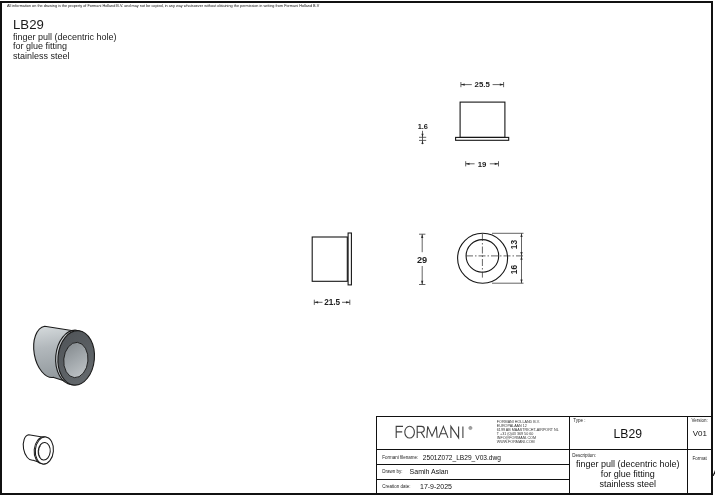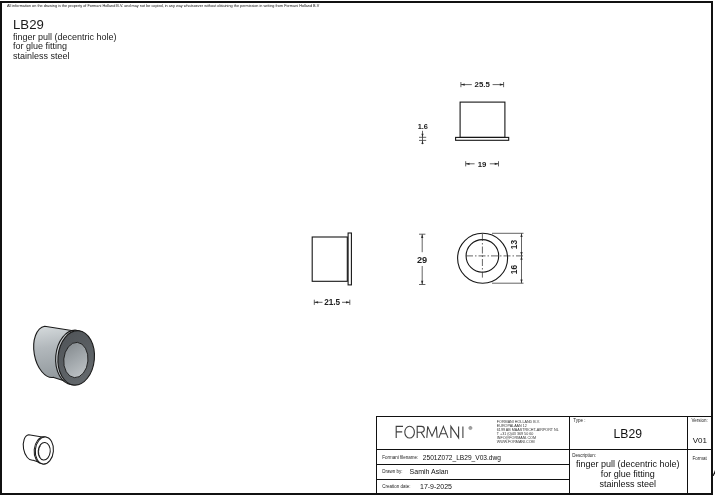--- a/index.html
+++ b/index.html
@@ -160,21 +160,21 @@
 </svg>
 
 <div class="abs" style="left:496.8px;top:420.9px;font-size:3.7px;line-height:3.93px;color:#333;">FORMANI HOLLAND B.V.<br>EUROPALAAN 12<br>6199 AB MAASTRICHT-AIRPORT NL<br>T +31 (0)43 369 50 60<br>INFO@FORMANI.COM<br>WWW.FORMANI.COM</div>
 
 <div class="abs" style="left:573.2px;top:418.2px;font-size:4.5px;color:#222;">Type :</div>
 
 <div class="abs" style="left:568.8px;top:427.2px;width:118px;text-align:center;font-size:12.2px;color:#111;">LB29</div>
 
 <div class="abs" style="left:691.5px;top:418.2px;font-size:4.5px;color:#222;">Version:</div>
 
-<div class="abs" style="left:686.9px;top:428.6px;width:26px;text-align:center;font-size:8px;color:#111;margin-top:7px;">V01</div>
+<div class="abs" style="left:686.9px;top:428.6px;width:26px;text-align:center;font-size:8px;color:#111;">V01</div>
 
 <div class="abs" style="left:382.2px;top:455.0px;font-size:4.5px;color:#222;">Formani filename:</div>
 <div class="abs" style="left:422.8px;top:453.8px;font-size:6.6px;color:#111;">2501Z072_LB29_V03.dwg</div>
 
 <div class="abs" style="left:382.2px;top:469.4px;font-size:4.5px;color:#222;">Drawn by:</div>
 <div class="abs" style="left:409.6px;top:468.3px;font-size:7.0px;color:#111;">Samih Aslan</div>
 
 <div class="abs" style="left:382.2px;top:484.0px;font-size:4.5px;color:#222;">Creation date:</div>
 <div class="abs" style="left:420.0px;top:482.9px;font-size:7.0px;color:#111;">17-9-2025</div>
 

